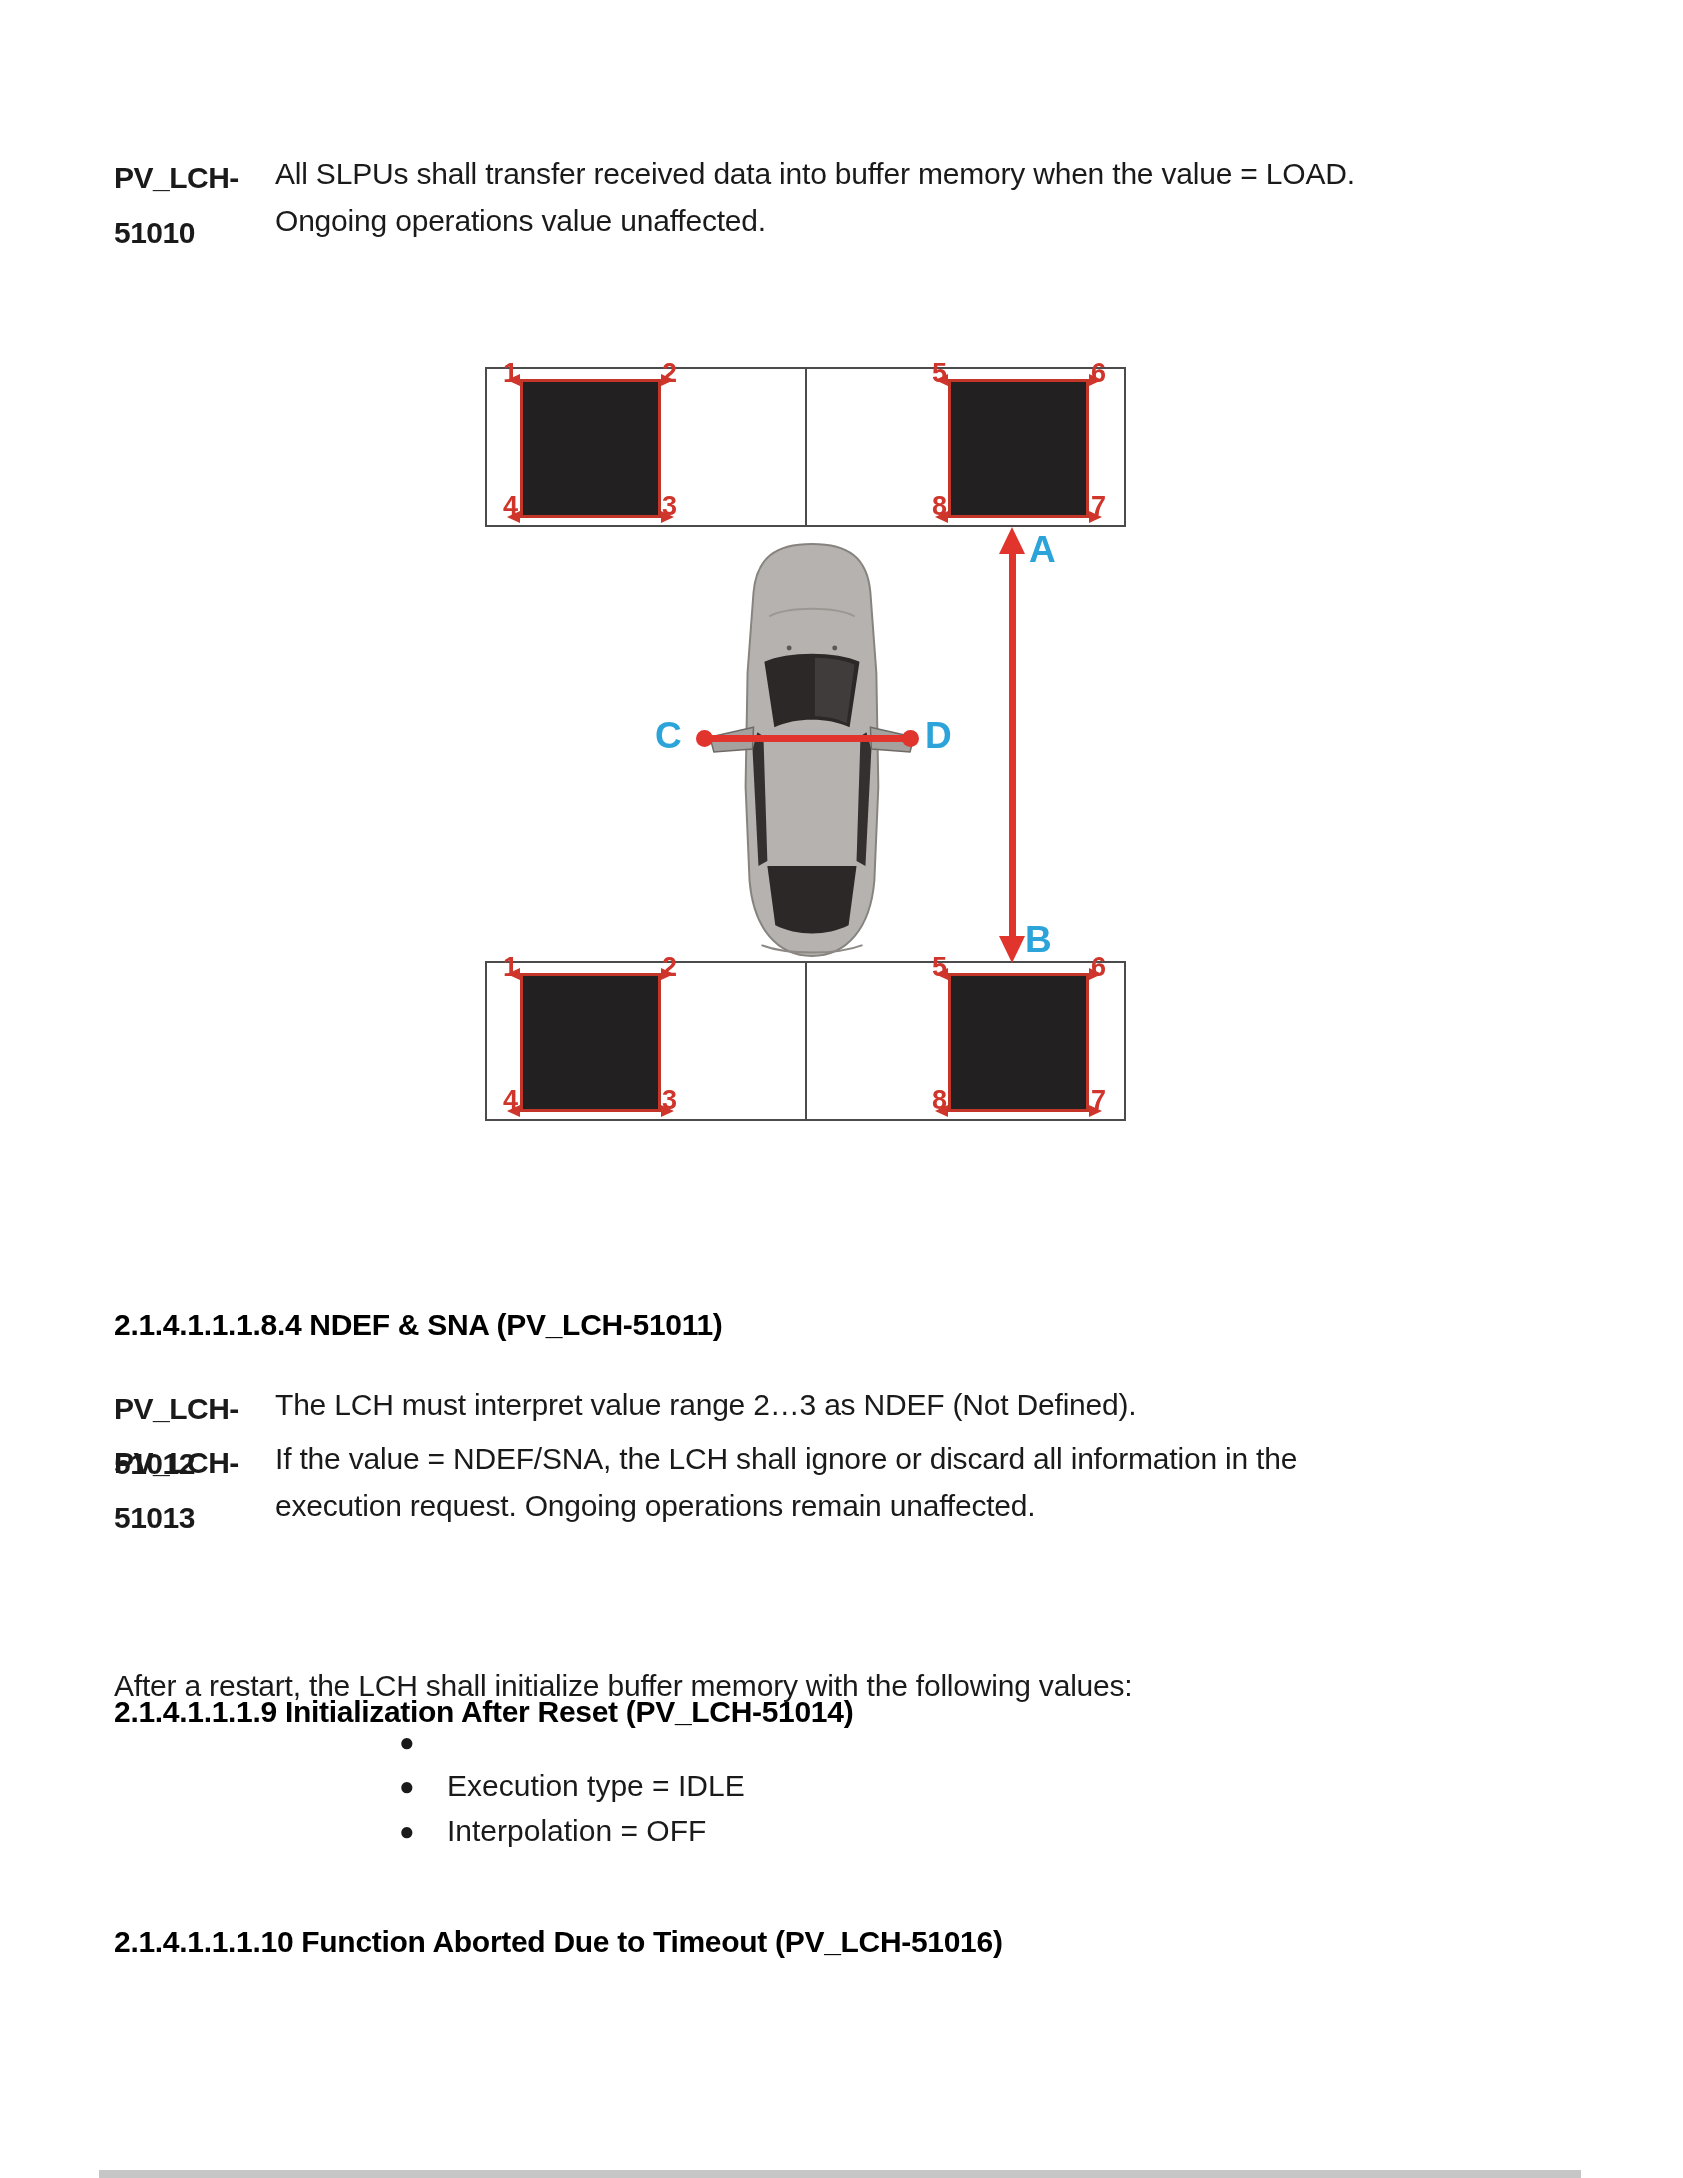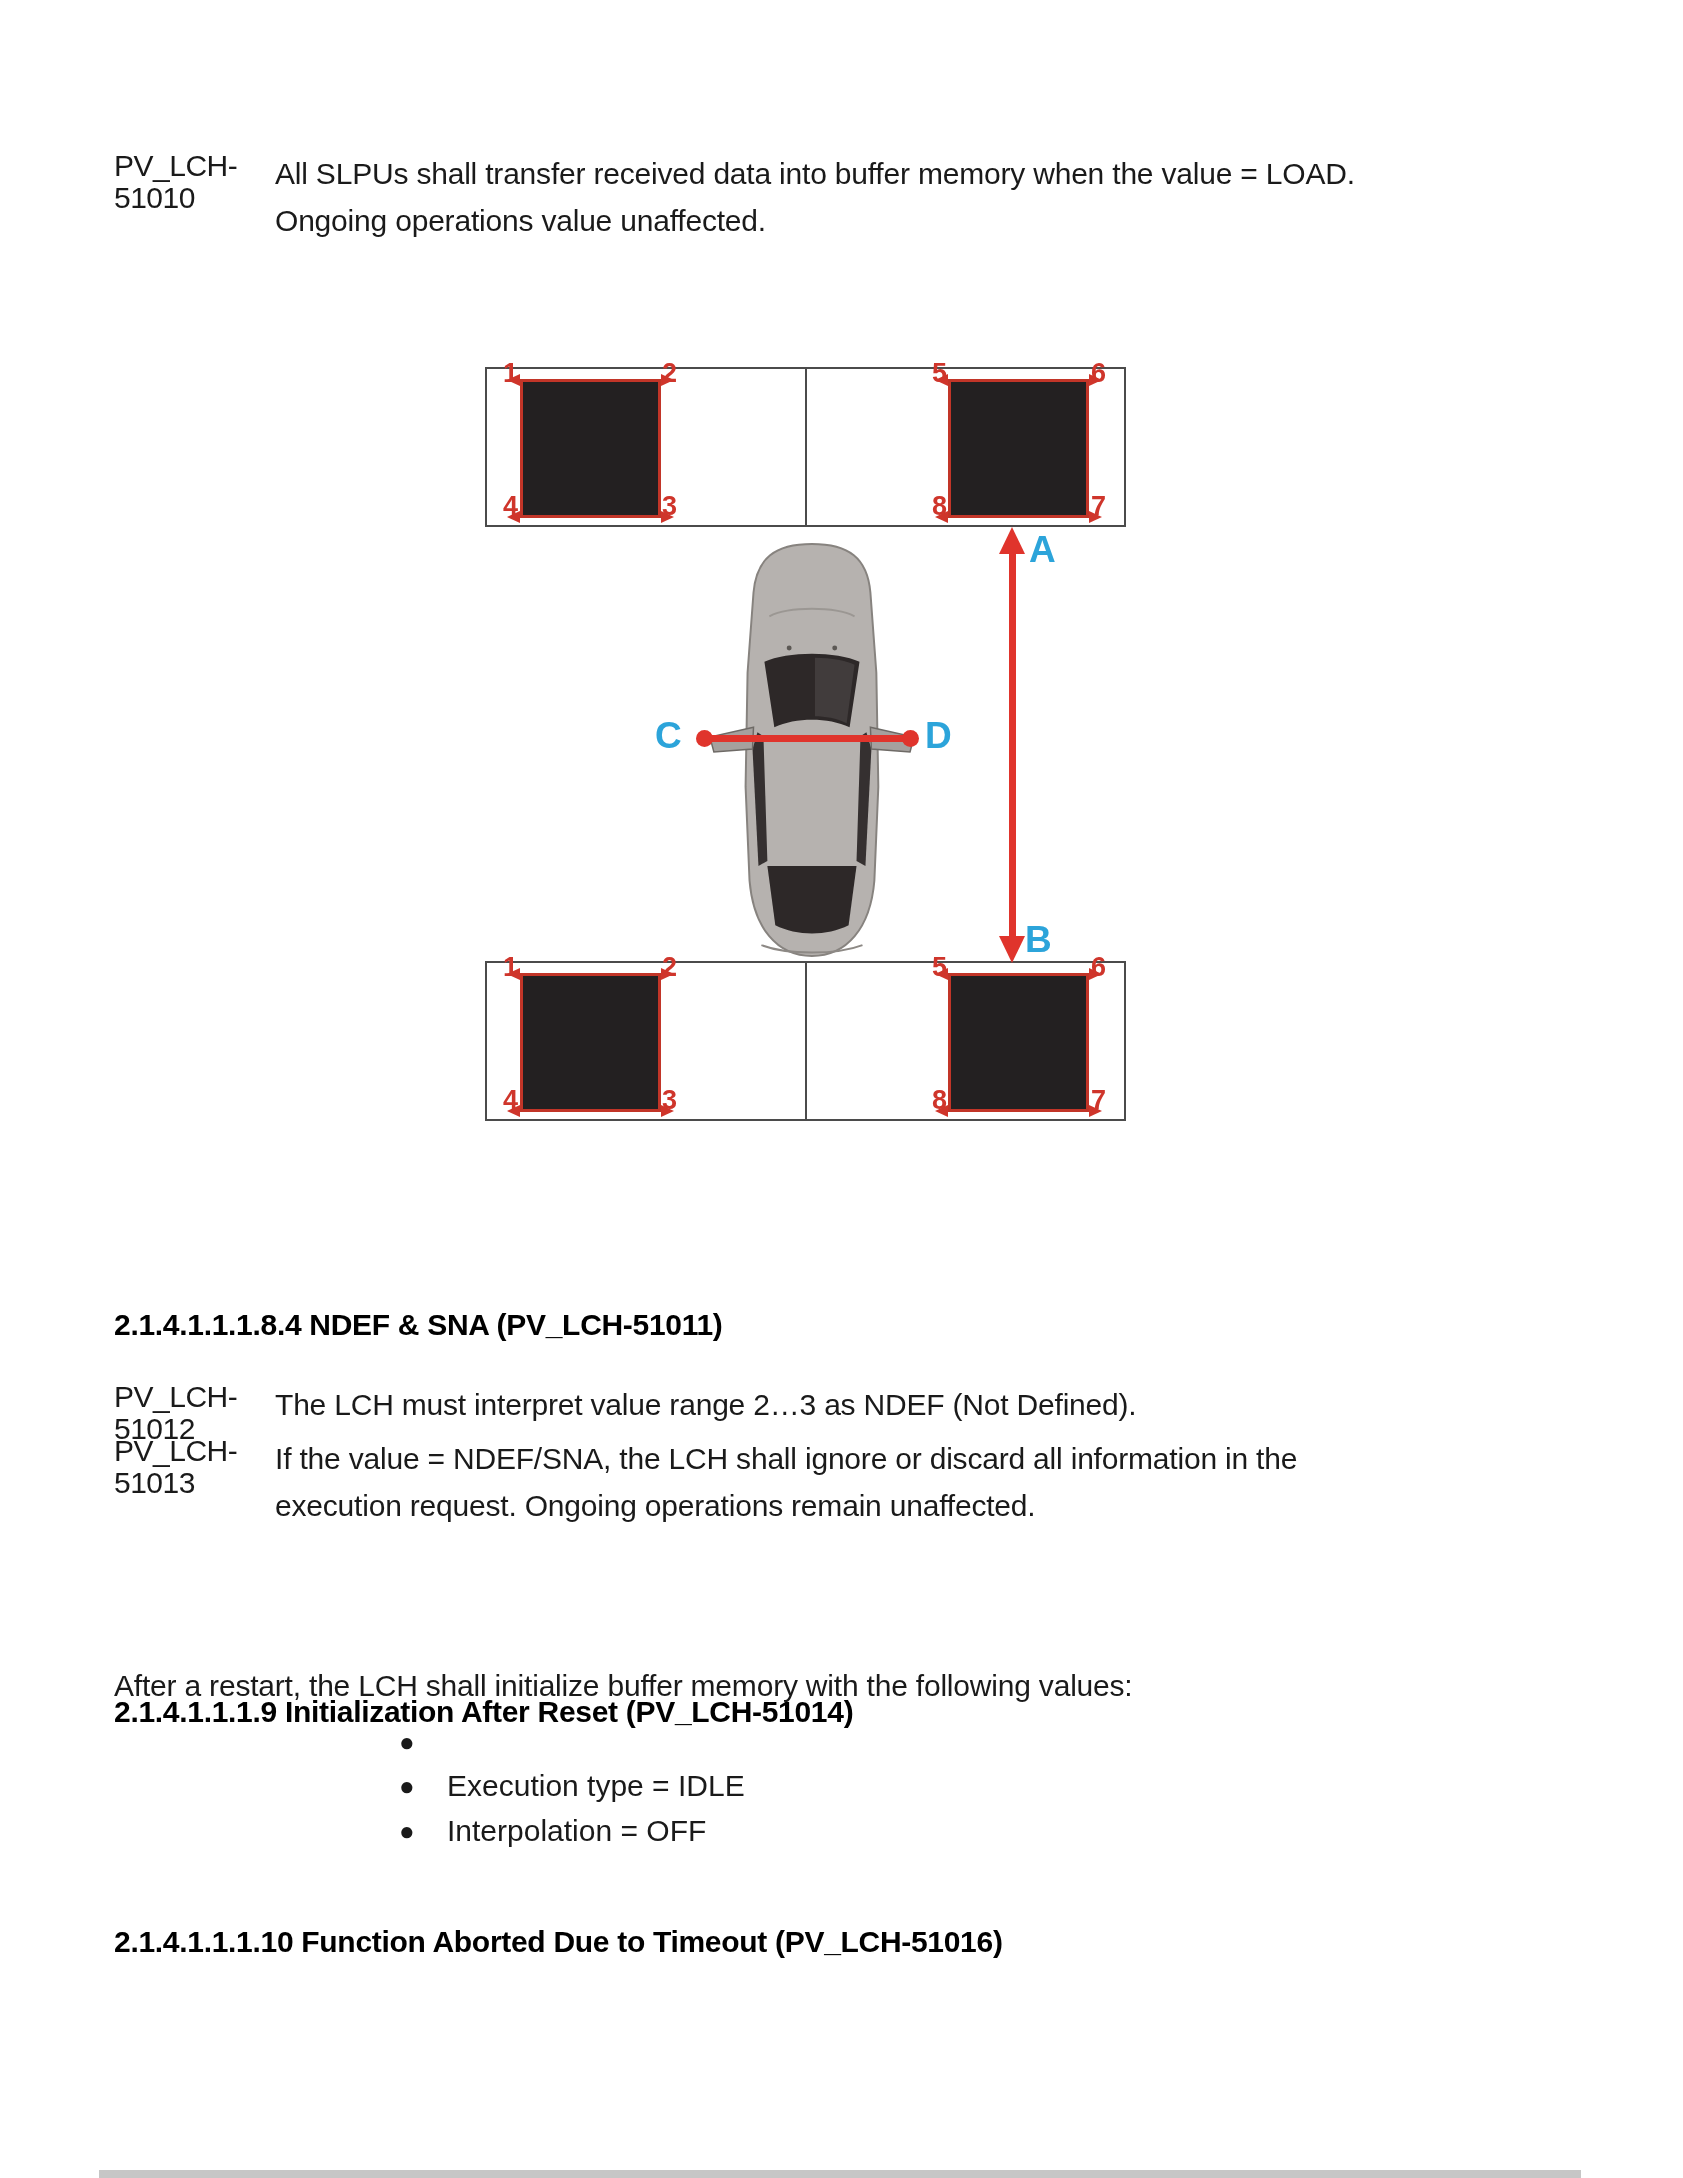--- a/index.html
+++ b/index.html
@@ -2,21 +2,21 @@
 <html><head>
 <meta charset="utf-8">
 <style>
   html,body { margin:0; padding:0; background:#ffffff; }
   .page {
     position:relative; width:1683px; height:2178px; background:#ffffff;
     font-family:"Liberation Sans", sans-serif; color:#1a1a1a; overflow:hidden;
   }
   
   .req { position:absolute; left:114px; display:flex; font-size:30px; }
-  .req-label { width:161px; flex:none; line-height:32px; letter-spacing:-0.5px; }
+  .req-label { width:161px; flex:none; line-height:55px; letter-spacing:-0.5px;font-weight:bold; }
   .req-line { line-height:47px; letter-spacing:-0.2px; }
   .heading { position:absolute; left:114px; font-size:30px; font-weight:bold; color:#000; line-height:40px; letter-spacing:-0.3px;text-align:right; }
   
   .bullet-row { position:absolute; left:399px; display:flex; font-size:30px; line-height:44px; }
   .bullet-dot { width:48px; flex:none; font-size:26px; }
   
   .figure { position:absolute; left:485px; top:367px; width:641px; height:754px; }
   .band { position:absolute; left:0; width:641px; height:160px; border:2px solid #4b4b4b; box-sizing:border-box; background:#fff; }
   .band-top { top:0; }
   .band-bottom { top:594px; }

